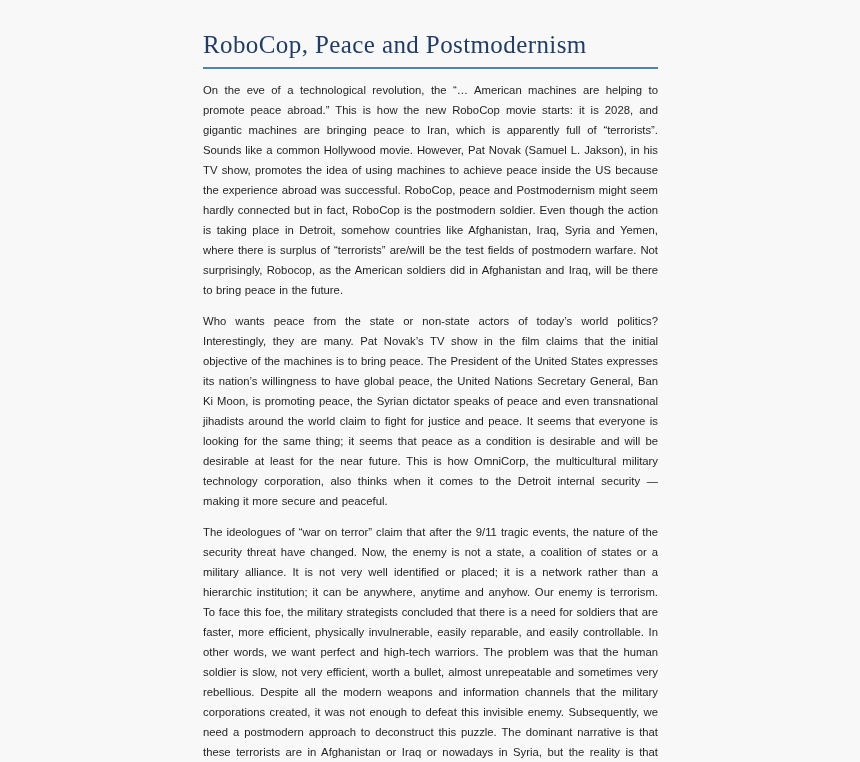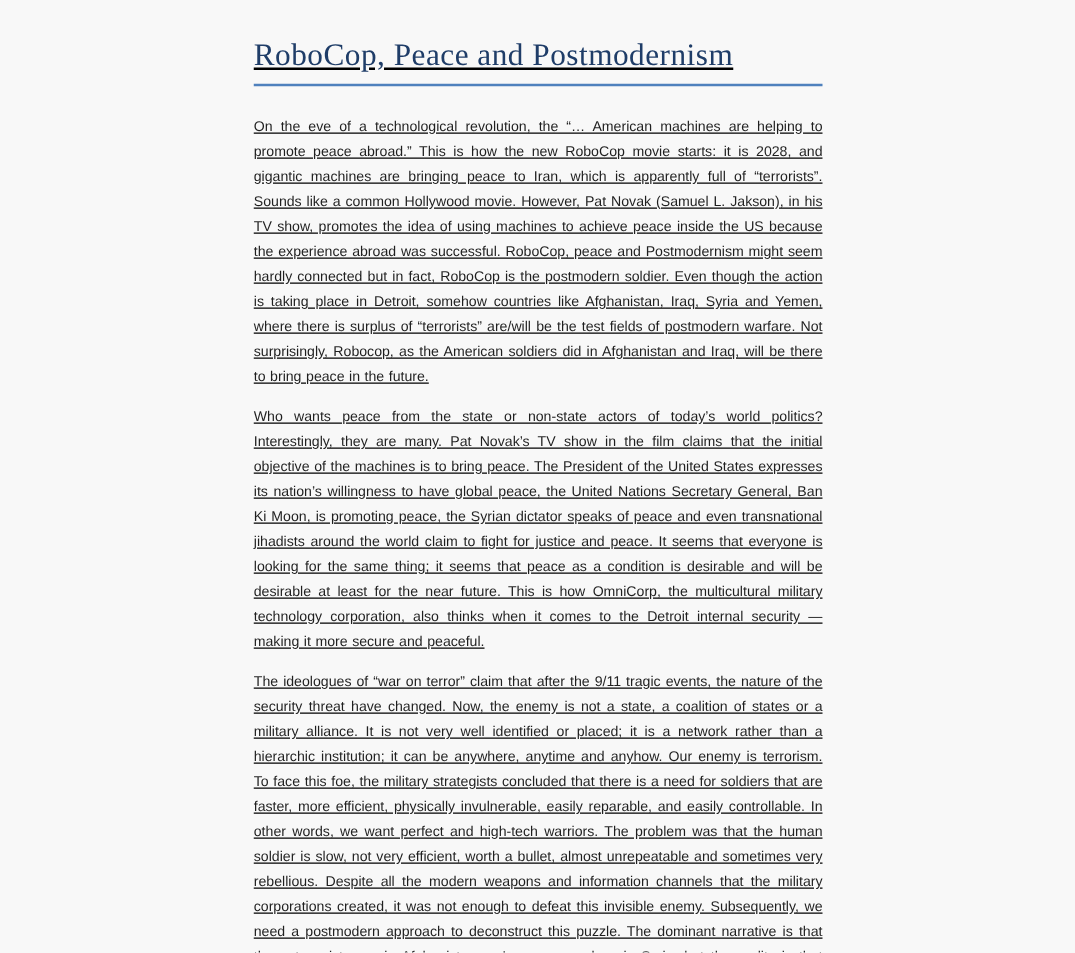--- a/index.html
+++ b/index.html
@@ -11,41 +11,40 @@
     height: 762px;
     background: #f8f8f8;
     overflow: hidden;
     font-family: "Liberation Sans", sans-serif;
   }
   .doc-page {
     box-sizing: border-box;
     width: 860px;
     height: 762px;
     padding: 30px 0 0 203px;
-    text-decoration: underline;
   }
   .doc-column {
     width: 455px;
   }
   .doc-title {
     margin: 0;
     padding: 0 0 7px 0;
     font-family: "Liberation Serif", "DejaVu Serif", serif;
     font-weight: 400;
     font-size: 25px;
     letter-spacing: 0.4px;
     line-height: 30px;
     color: #1f3d68;
     border-bottom: 2px solid #4f81bd;
   }
   .doc-body {
     padding-top: 11px;
   }
   .doc-paragraph {
-    margin: 12px 0 11px 0;
+    margin: 0 0 11px 0;
     font-size: 11.3px;
     line-height: 20px;
     color: #1f1f1f;
     text-align: justify;
     text-align-last: left;
     word-spacing: 0.5px;
   }
 </style>
 </head>
 <body>

